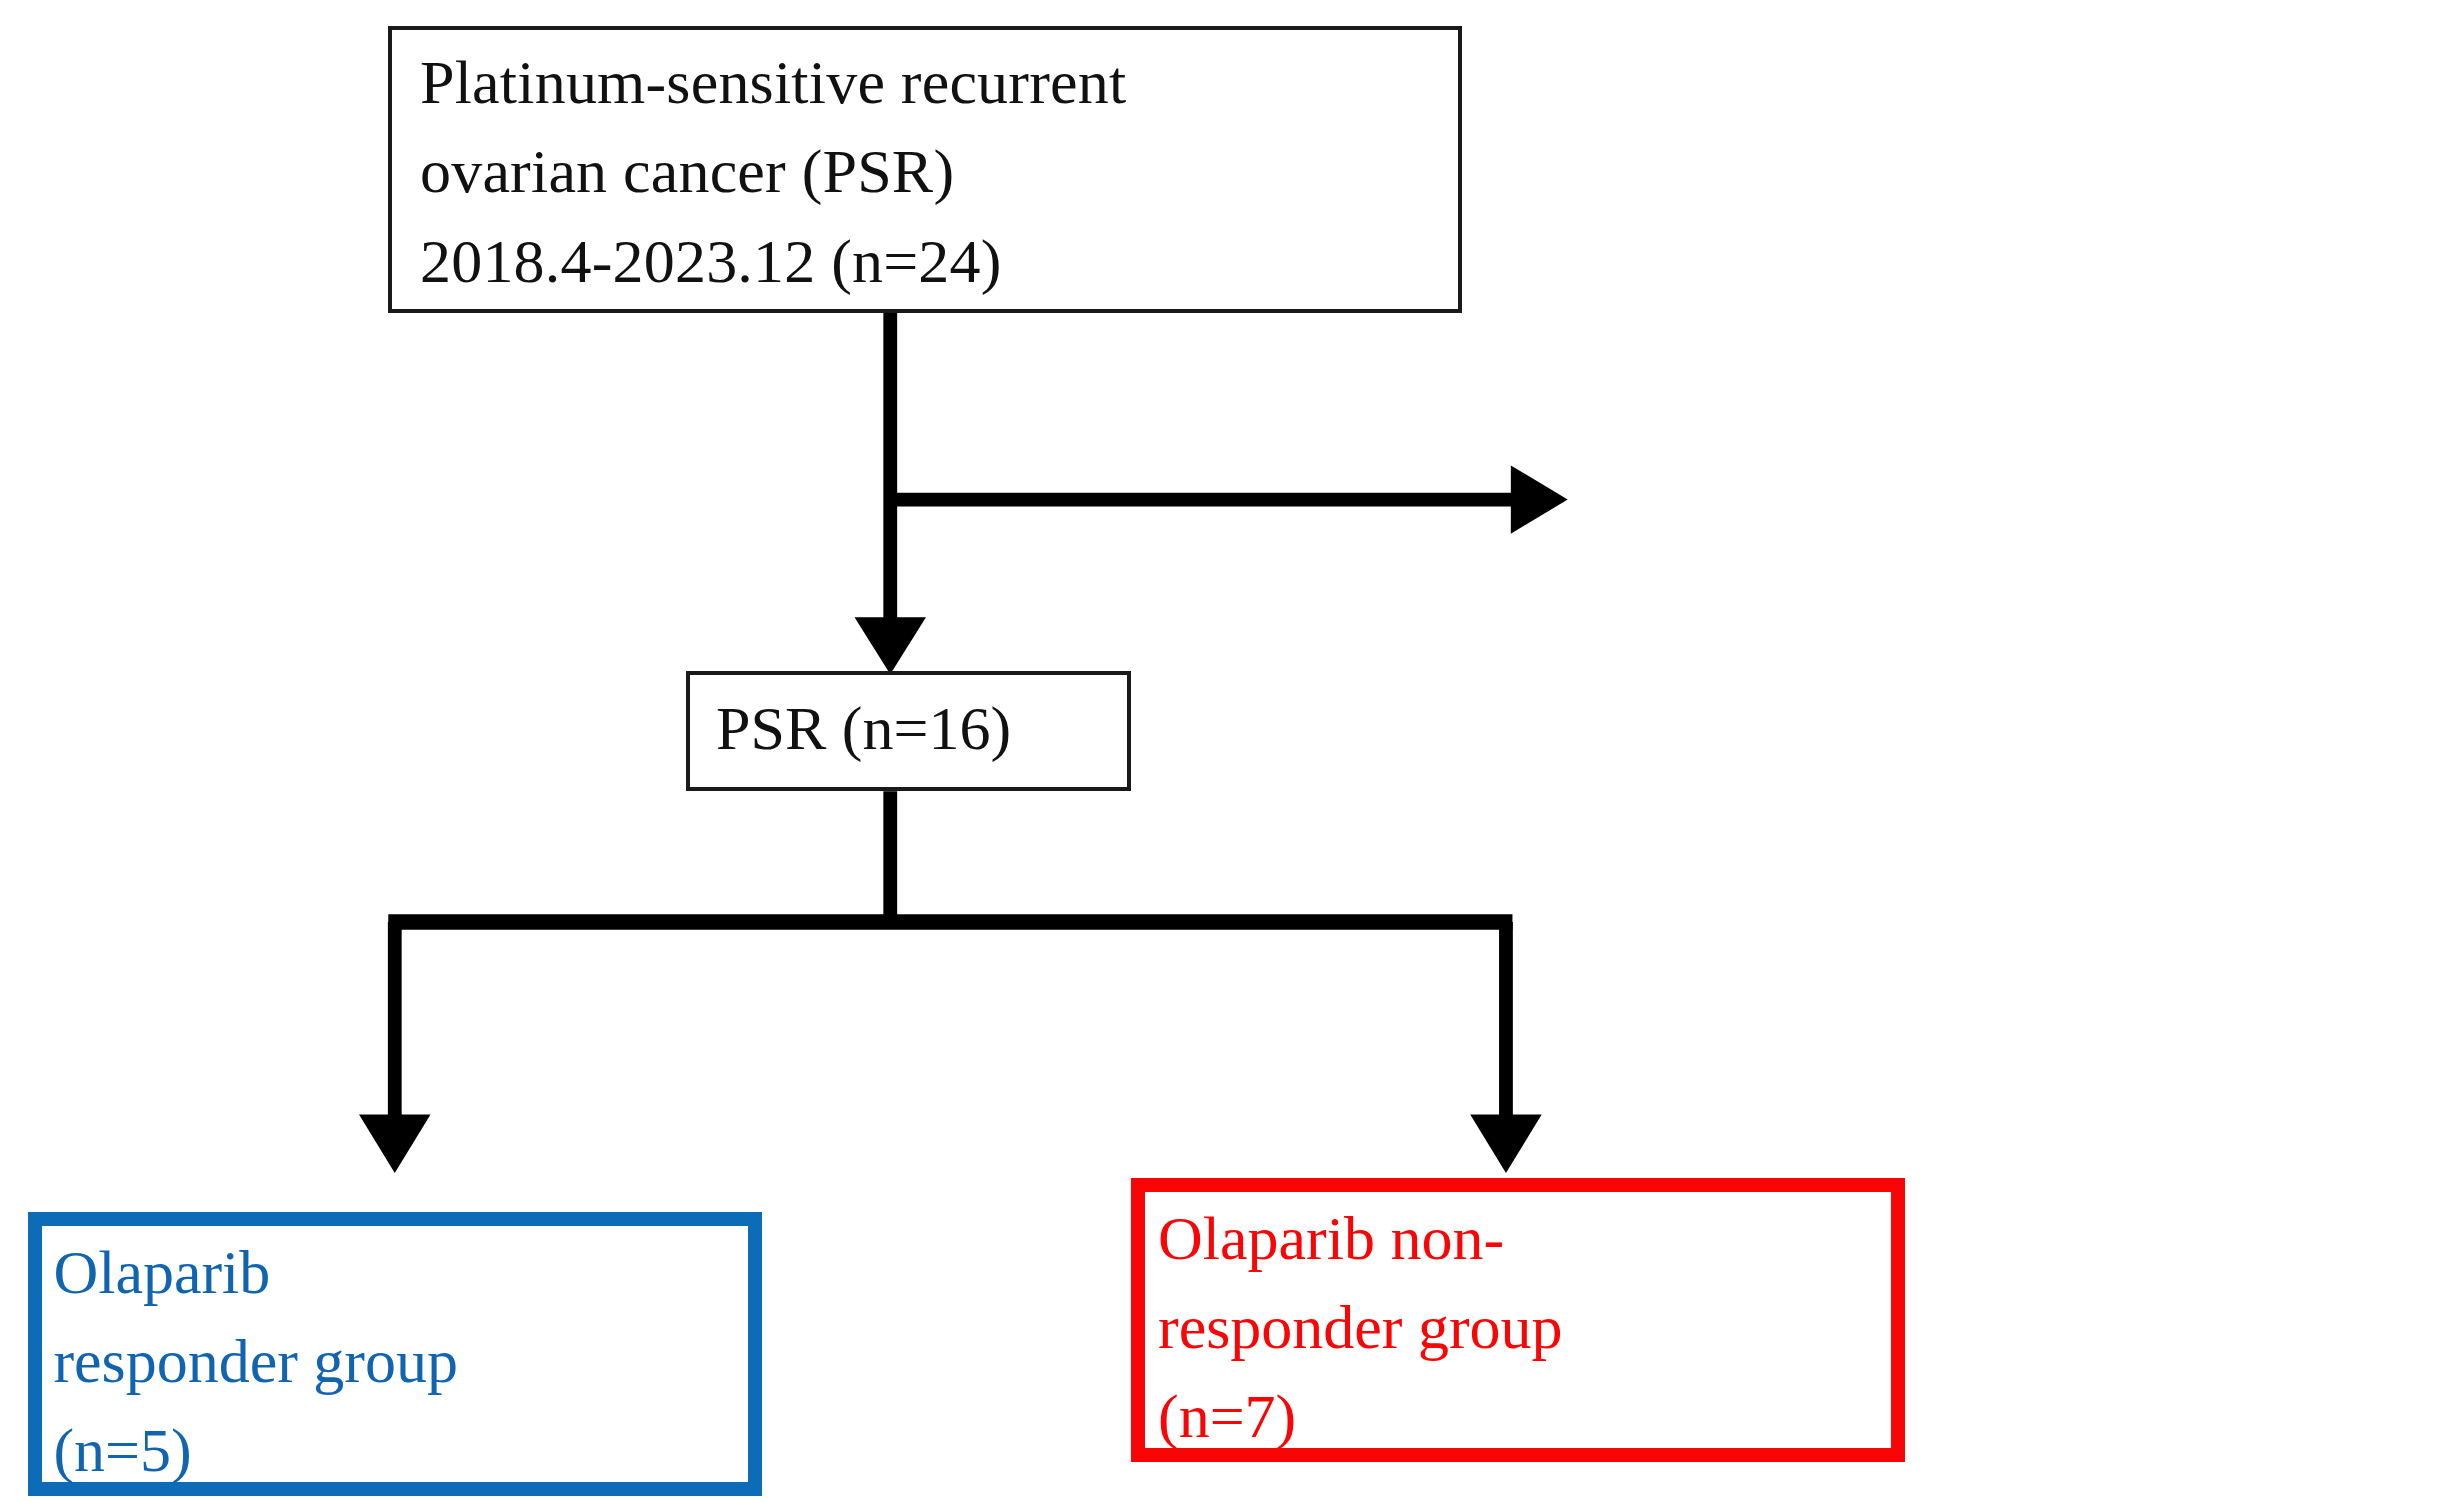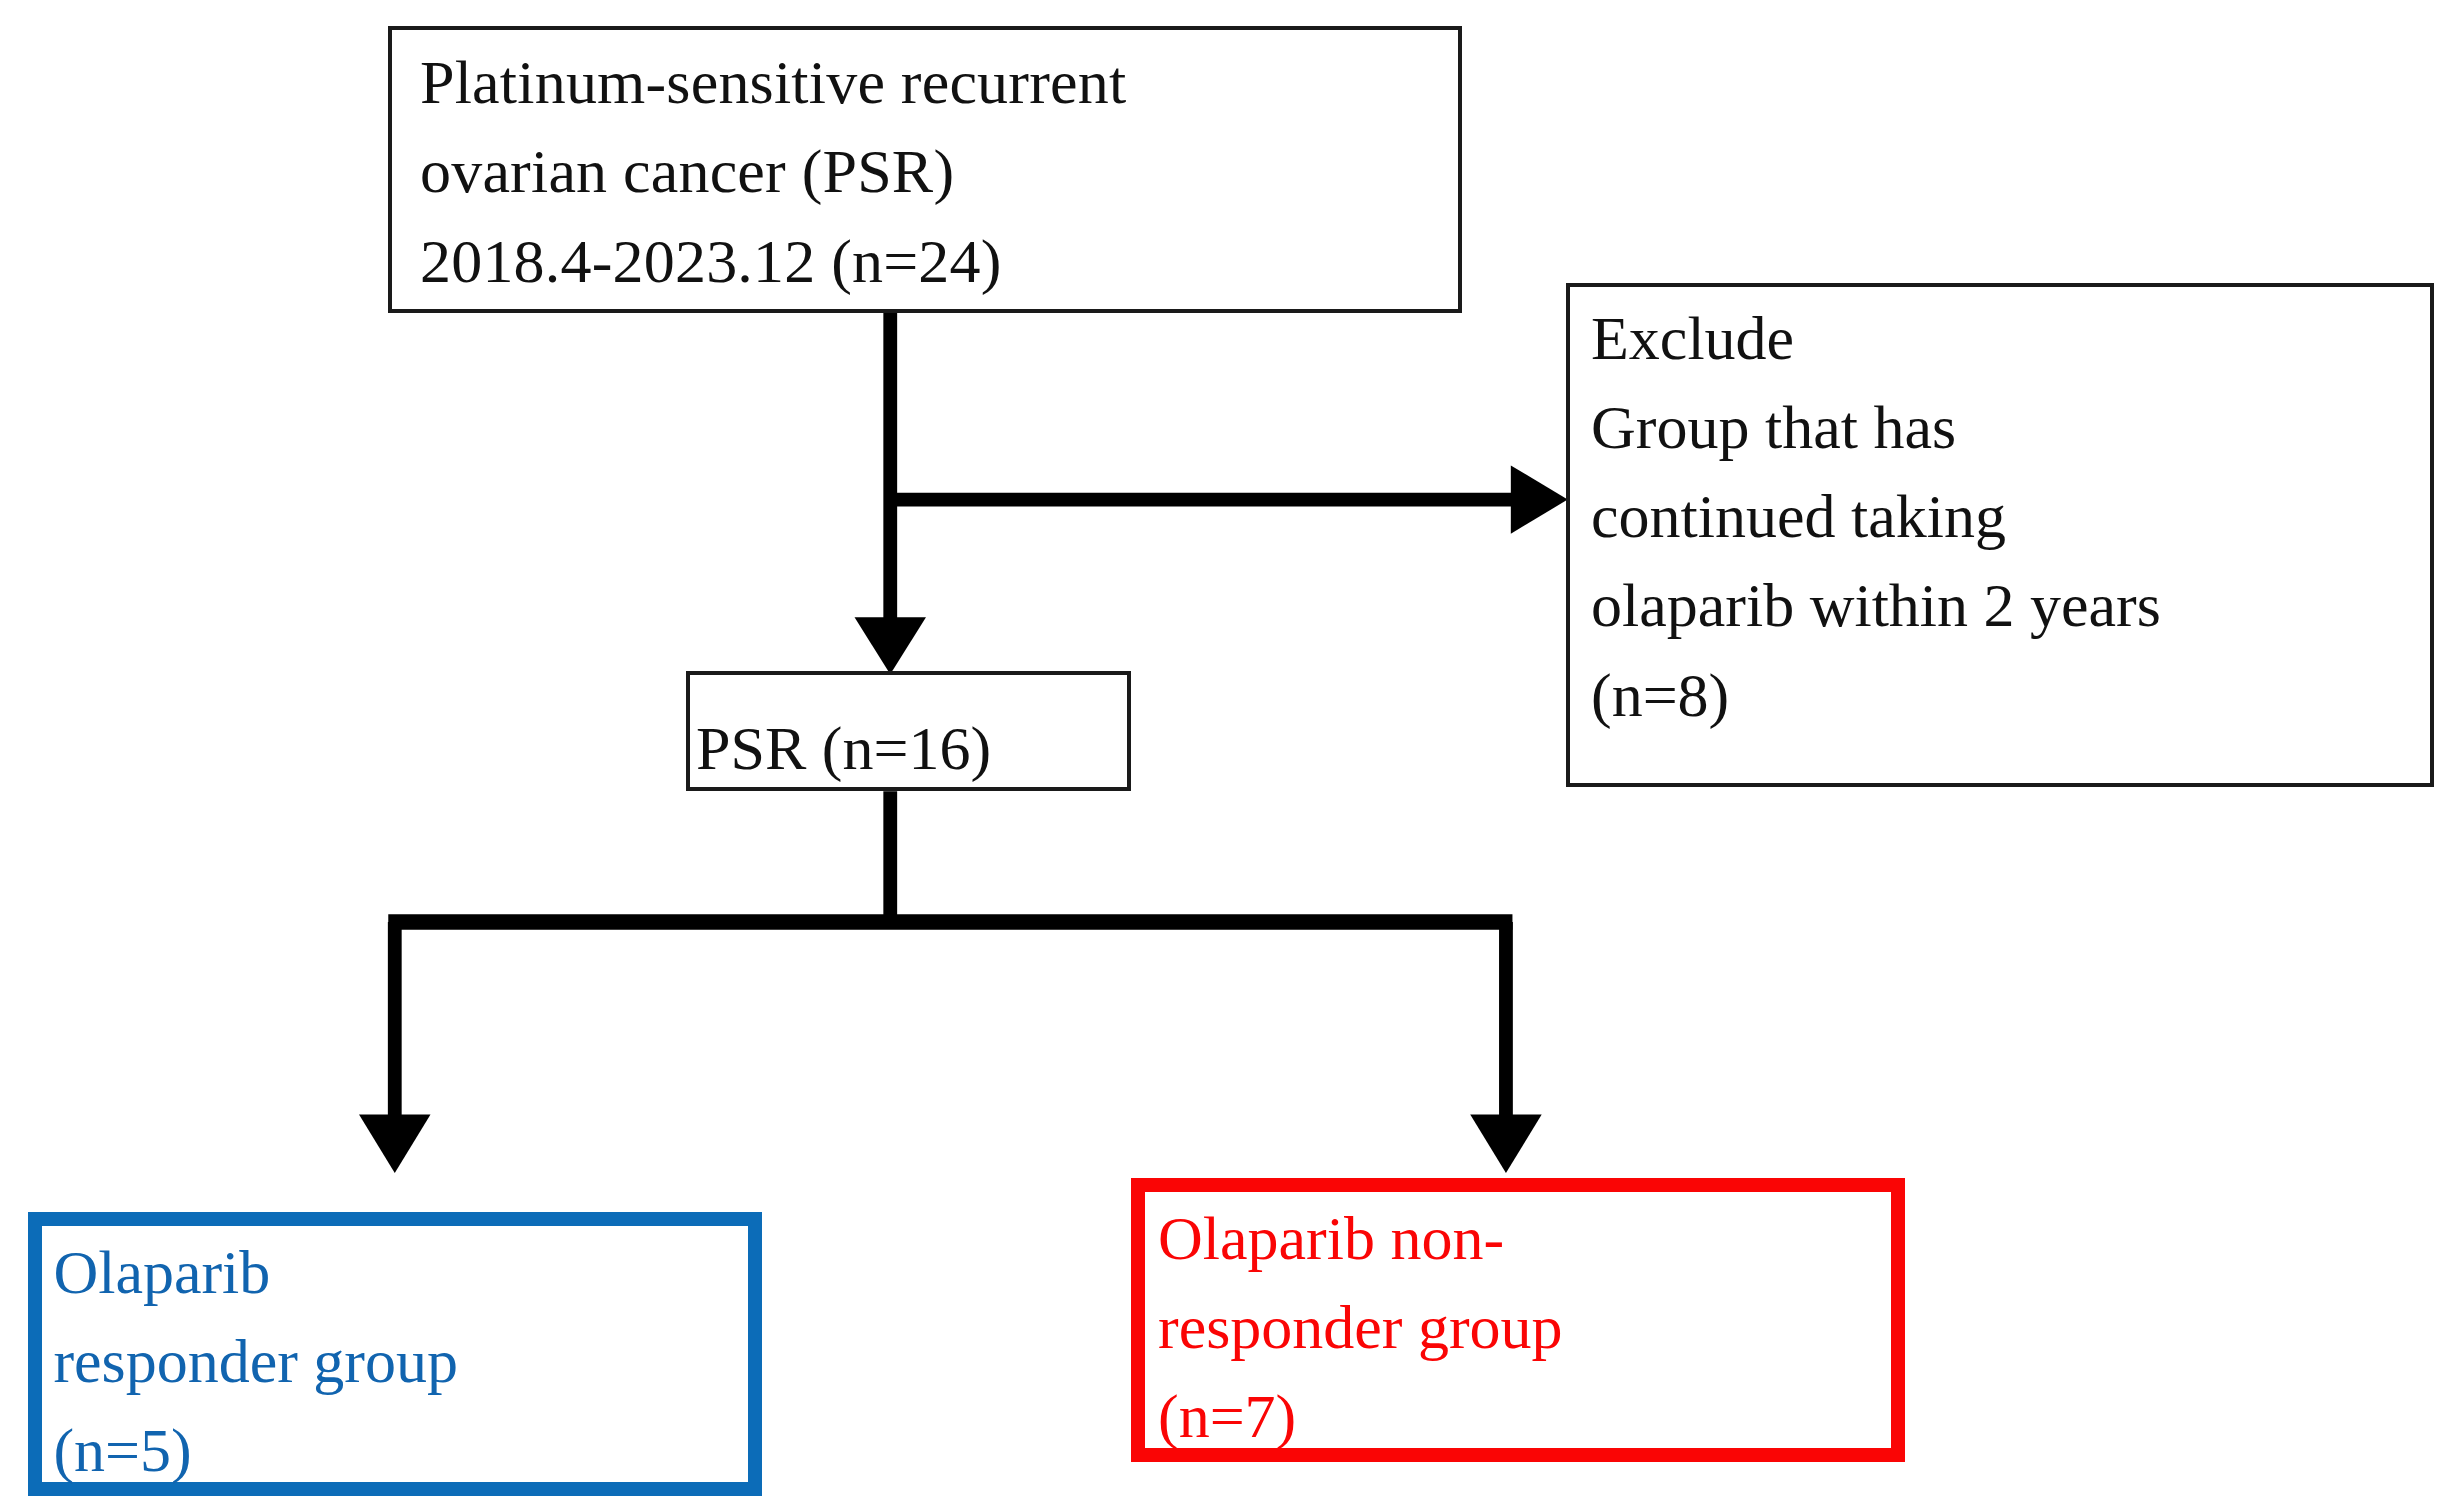--- a/index.html
+++ b/index.html
@@ -66,26 +66,25 @@
   
   #box-psr {
     left: 686px;
     top: 671px;
     width: 445px;
     height: 120px;
     border: 4.1px solid #1a1a1a;
   }
   #box-psr .txt {
     position: absolute;
-    left: 6px;
+    left: 26px;
     top: 13px;
     font-size: 62px;
     line-height: 1.3;
     color: #111111;
-    margin-top: 20px;
   }
 
   
   #box-responder {
     left: 28px;
     top: 1212px;
     width: 734px;
     height: 284px;
     border: 14px solid #0C6CB8;
   }
@@ -157,27 +156,20 @@
       <polygon points="1854,1444 1810,1372 1898,1372" fill="#000000"></polygon>
     </g>
   </svg>
 
   <div class="node" id="box-source">
     <span class="txt">Platinum-sensitive recurrent
 ovarian cancer (PSR)
 2018.4-2023.12    (n=24)</span>
   </div>
 
-  <div class="node" id="box-exclude">
-    <span class="txt">Exclude
-Group that has
-continued taking
-olaparib within 2 years
-(n=8)</span>
-  </div>
 
   <div class="node" id="box-psr">
     <span class="txt">PSR  (n=16)</span>
   </div>
 
   <div class="node" id="box-responder">
     <span class="txt">Olaparib
 responder group
 (n=5)</span>
   </div>

